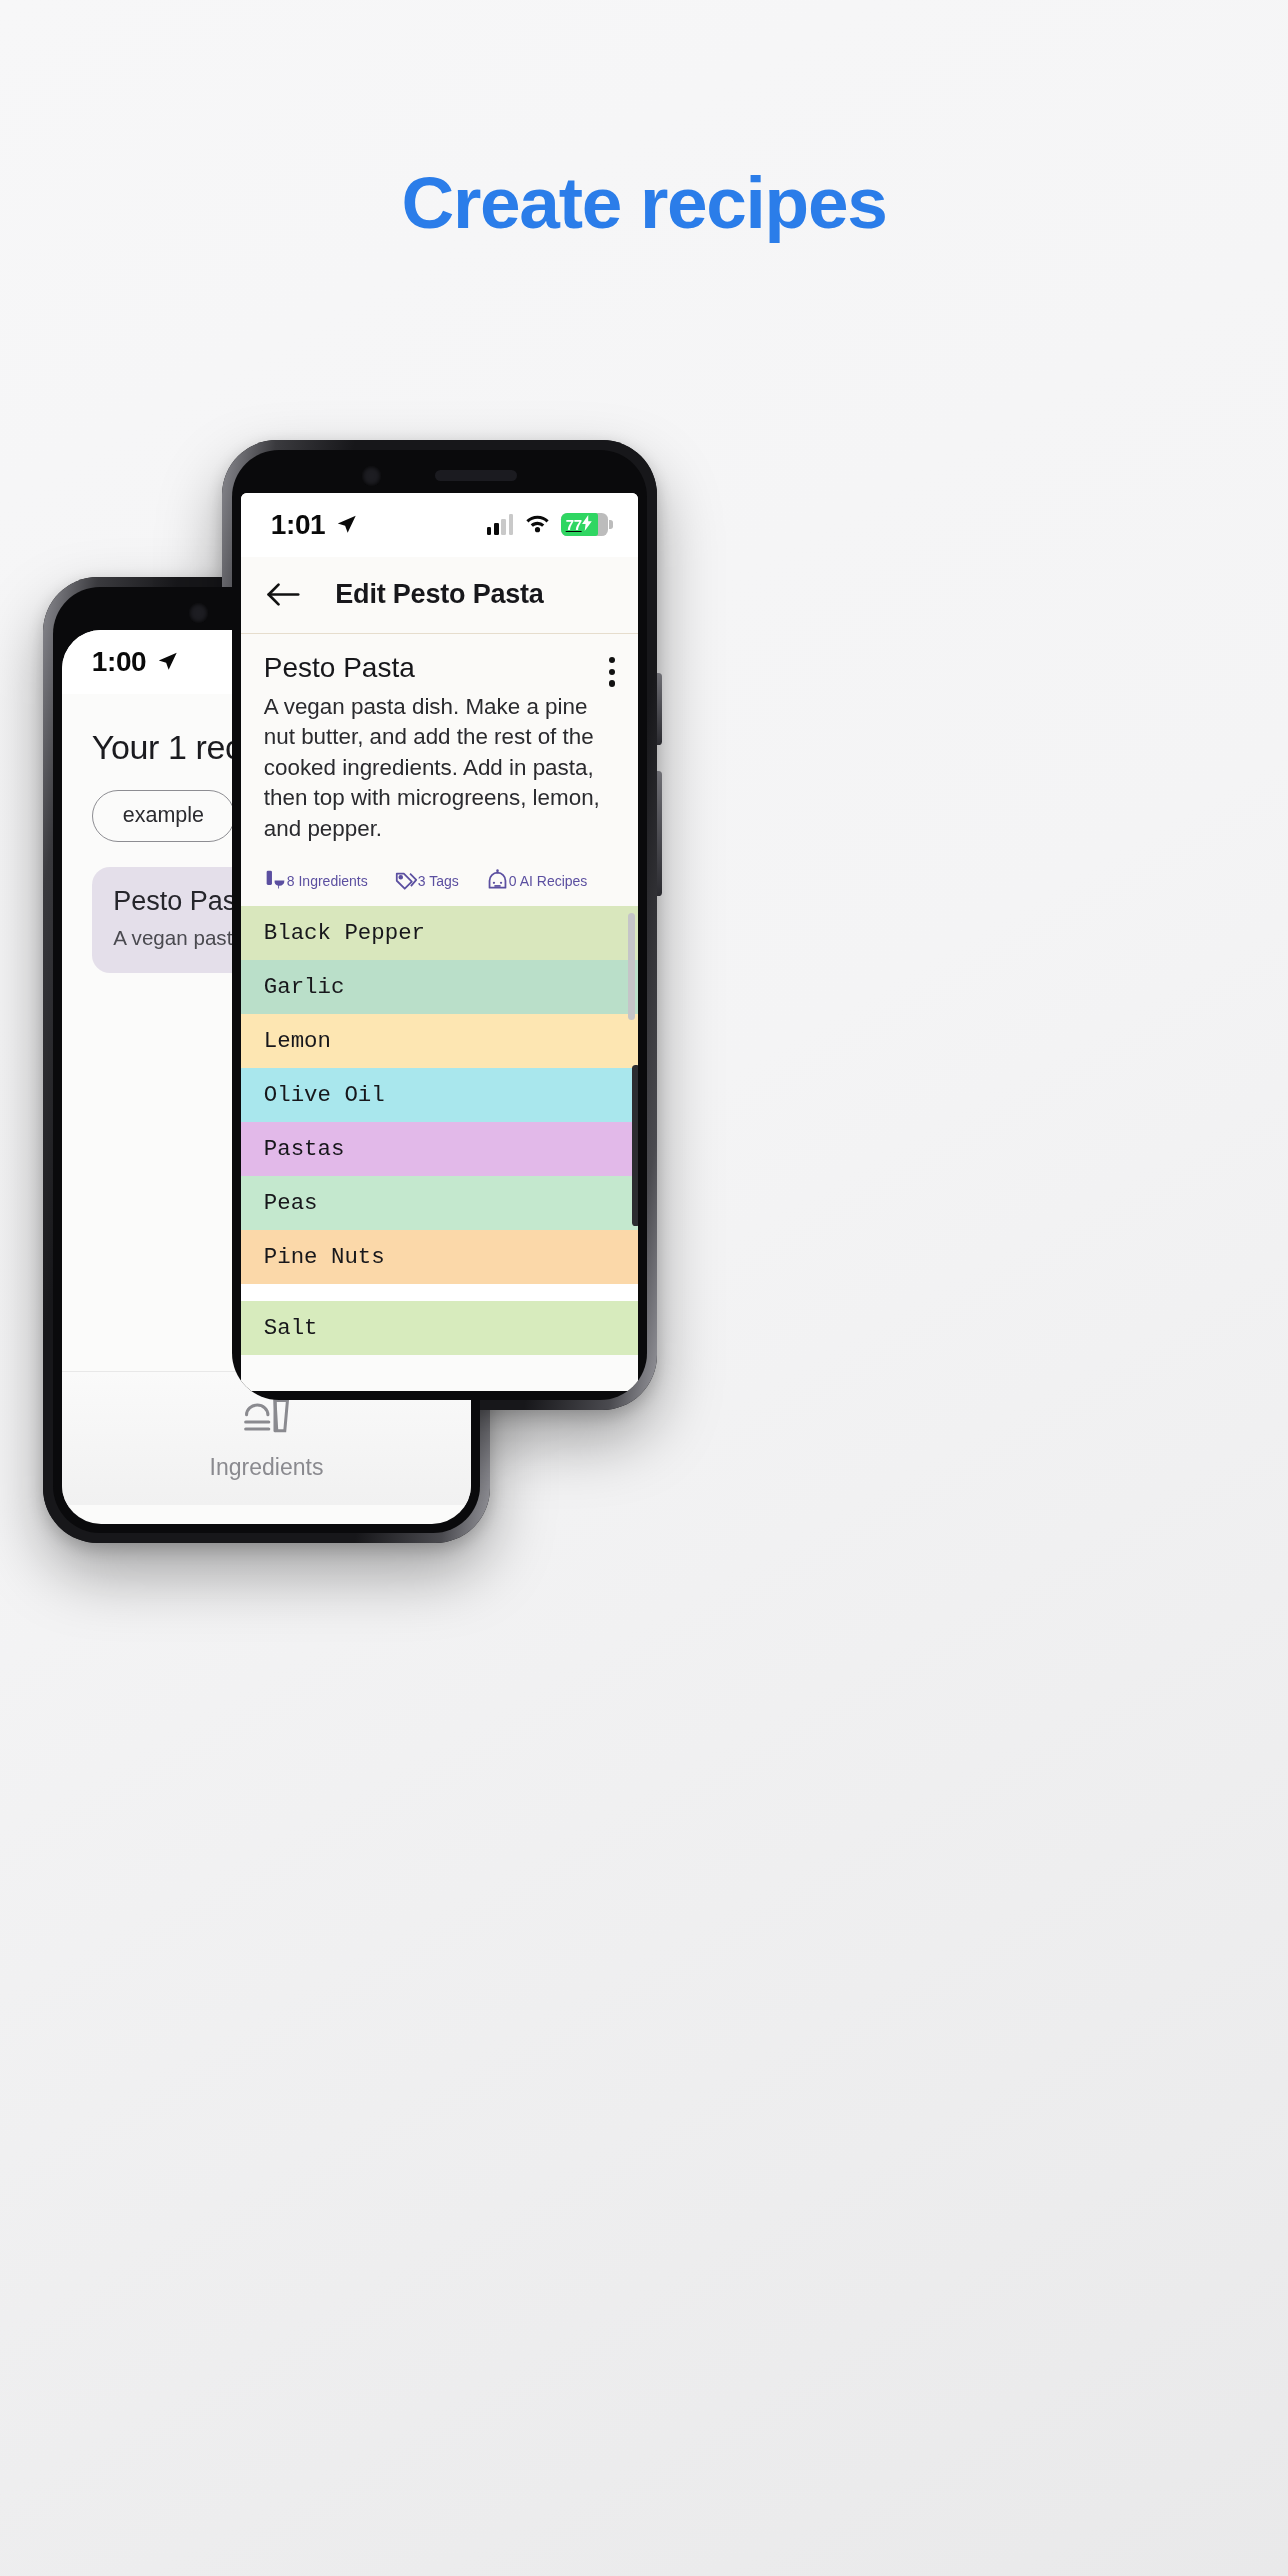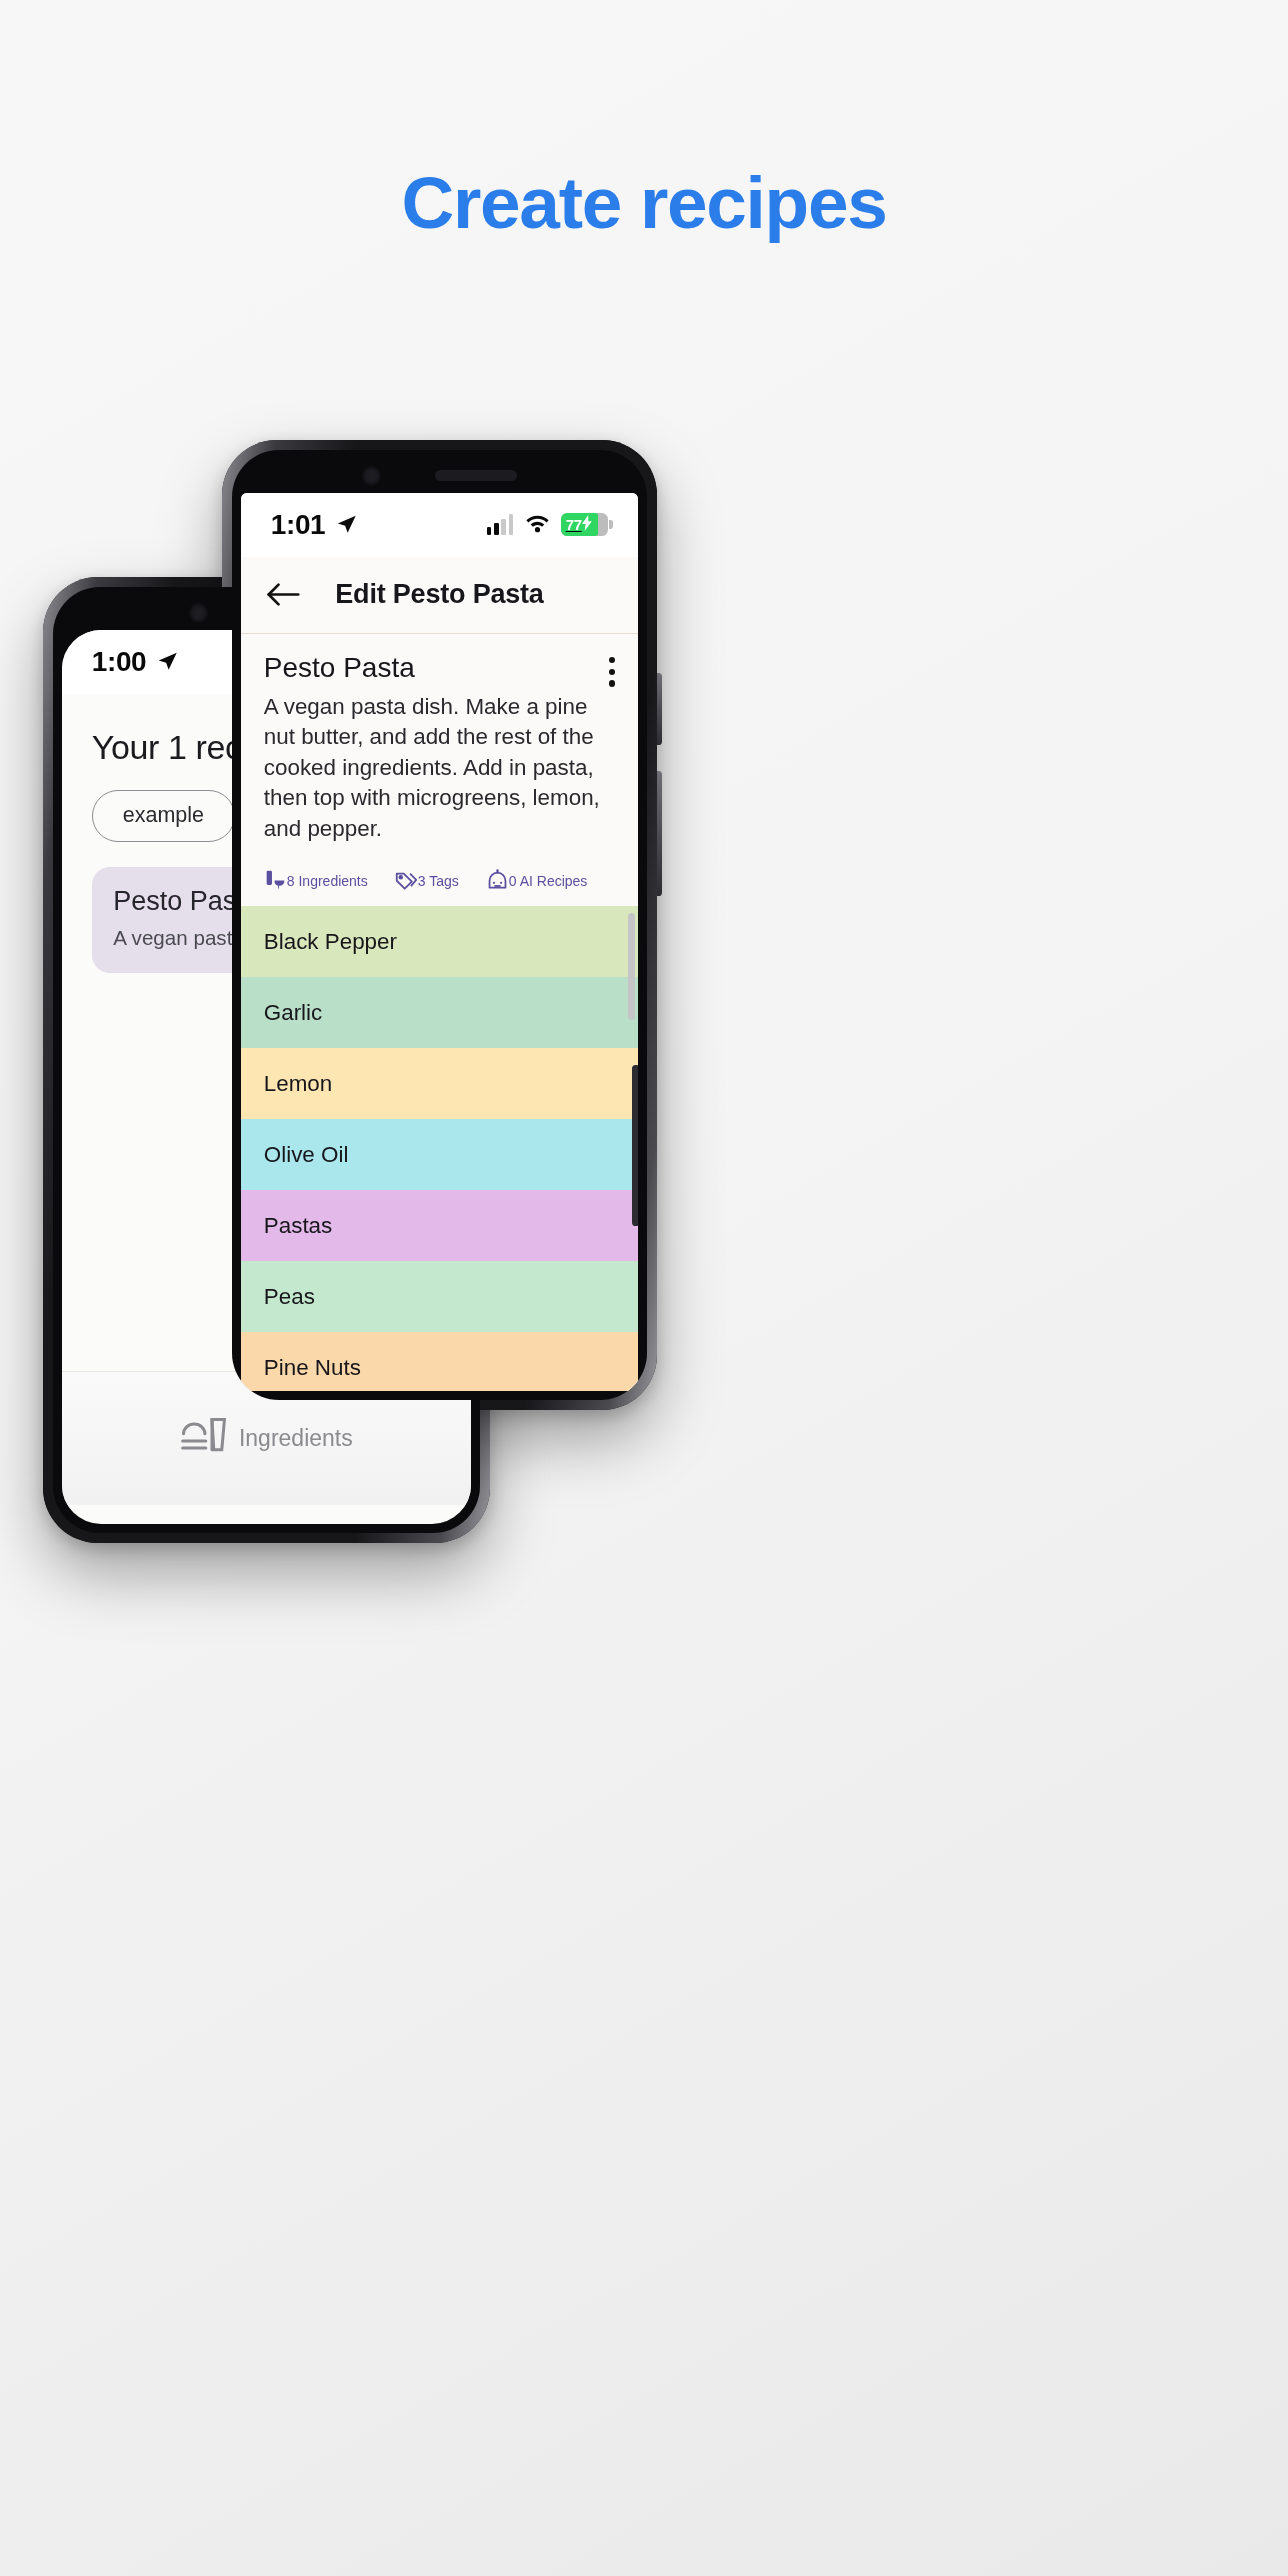--- a/index.html
+++ b/index.html
@@ -149,21 +149,21 @@
     padding: 19.7px 21.5px 23px 21.5px;
   }
   .recipe-card .rc-title { font-size: 27px; color: #25252b; margin-bottom: 9px; }
   .recipe-card .rc-desc  { font-size: 20.6px; color: #4a4a50; white-space: nowrap; }
   .back-nav {
     position: absolute; left: 0; right: 0; bottom: 19.7px;
     height: 134px;
     border-top: 1.3px solid #e8e8e8;
     background: linear-gradient(180deg,#fafafa,#f1f1f1);
     display: flex; align-items: center; justify-content: center;
-    flex-direction: row; gap: 10.7px;
+    flex-direction: column; gap: 10.7px;
   }
   .back-nav .nav-label { font-size: 23px; color: #8a8a8f; }
 
   
   #phone-front { left: 222px; top: 440px; width: 435px; height: 970px; }
   #phone-front { left: 222px; top: 440px; }
   .appbar {
     display: flex; align-items: center;
     height: 77px;
     padding: 0 25px;
@@ -194,24 +194,24 @@
   .stats {
     display: flex; align-items: center; gap: 27px;
     padding: 14.3px 23px 14.3px 23px;
     background: #fbfaf8;
   }
   .stat { display: flex; align-items: center; color: #5b4fa0; font-size: 14px; }
   .stat svg { display:block; }
 
   .ing-list { background: #fff; }
   .ing-row {
-    height: 71px;
+    height: 54px;
     display: flex; align-items: center;
     padding: 0 23px;
-    font-size: 22.4px; color: #17171b;
+    font-size: 22.4px; color: #17171b; font-family: Liberation Mono, monospace;
   }
 
   .scroll-thumb {
     position: absolute; right: 3.6px;
     width: 6.3px; border-radius: 3.6px; background: #c5c5c8;
   }
 </style>
 </head>
 <body>
 

